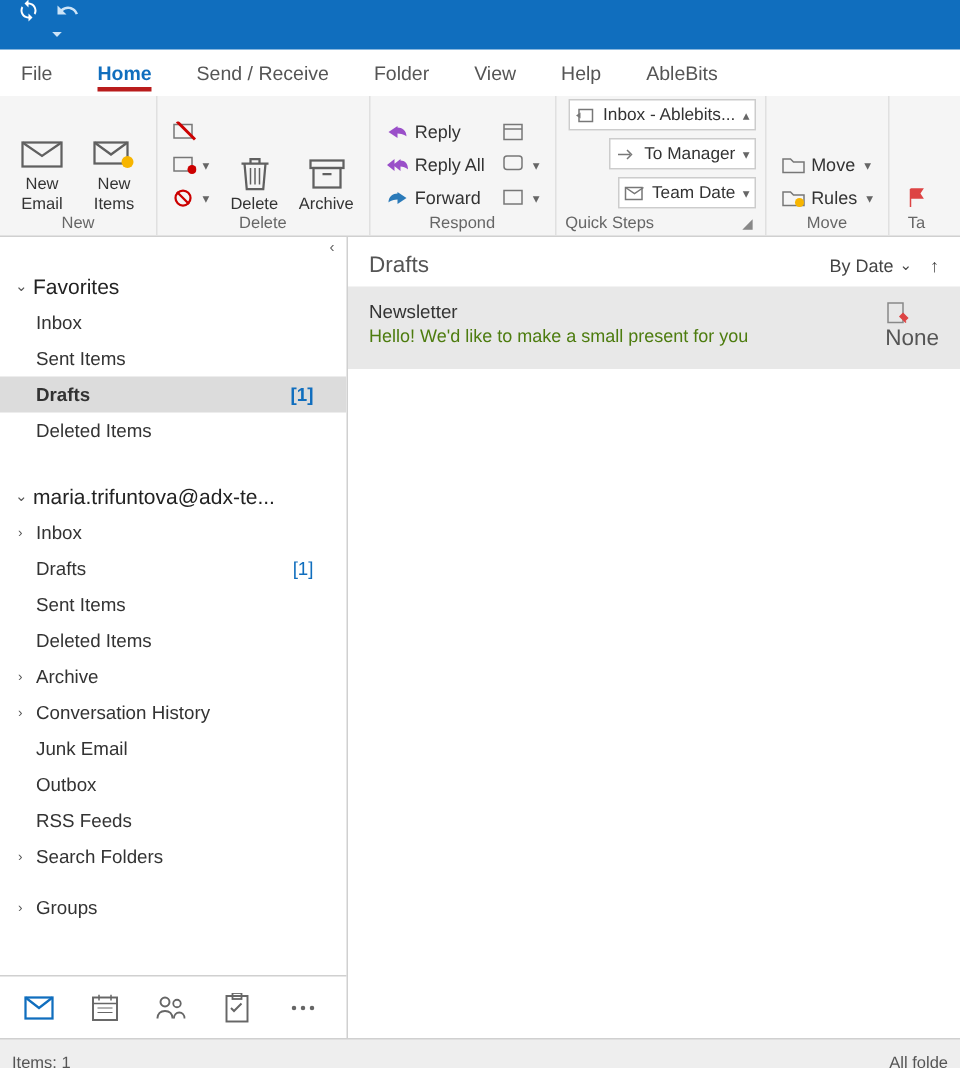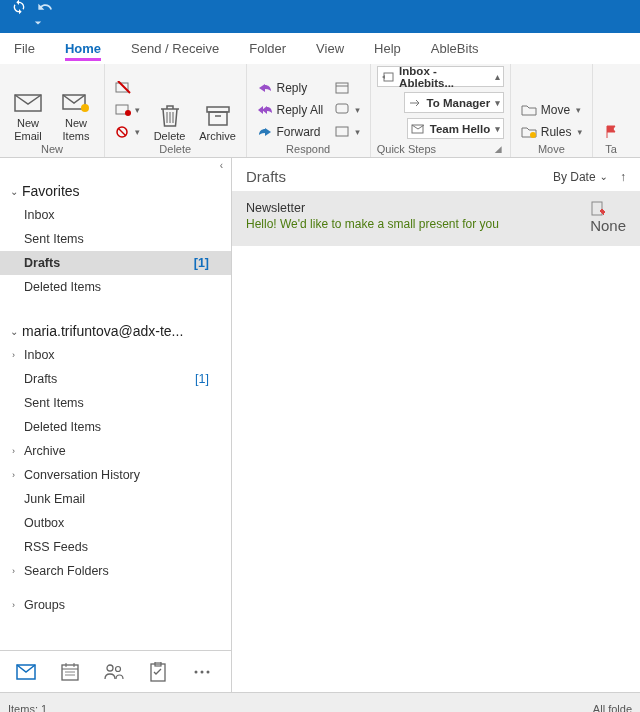--- a/index.html
+++ b/index.html
@@ -9,34 +9,34 @@
   .titlebar { height: 33px; background: #106ebe; display: flex; align-items: center; }
   .titlebar .qat { display: flex; gap: 8px; padding: 0 10px; }
   .titlebar .qat svg { fill: #fff; }
   .search-wrap { flex: 1; display: flex; align-items: center; }
   .search { flex: 1; height: 26px; background: #0a5a9e; border: 1px solid #3a8ccc; display: flex; align-items: center; padding: 0 10px; color: #bcd7ef; margin-left: 155px; }
   .search svg { margin-right: 10px; }
   
   
   .menutabs { height: 31px; display: flex; align-items: center; padding: 0 14px; gap: 30px; border-bottom: 1px solid #fff; }
   .menutabs .tab { cursor: pointer; color: #555; font-size: 13px; padding: 5px 0; }
-  .menutabs .tab.active { color: #106ebe; border-bottom: 3px solid #d946ef; padding-bottom: 2px; font-weight: 600; }
+  .menutabs .tab.active { color: #106ebe; border-bottom: 3px solid #b91c1c; padding-bottom: 2px; font-weight: 600; }
   
   
   .ribbon { height: 94px; border-bottom: 1px solid #d0d0d0; display: flex; background: #f5f5f5; }
   .rgroup { border-right: 1px solid #e0e0e0; display: flex; flex-direction: column; padding: 2px 6px 0 6px; }
   .rgroup .body { flex: 1; display: flex; align-items: flex-end; gap: 4px; }
   .rgroup .label { text-align: center; color: #666; font-size: 11px; padding-bottom: 2px; }
   .bigbtn { display: flex; flex-direction: column; align-items: center; justify-content: center; width: 44px; text-align: center; font-size: 11px; line-height: 1.2; padding-top: 4px; cursor: pointer; }
   .bigbtn .ic { width: 28px; height: 28px; display: flex; align-items: center; justify-content: center; }
   .smallcol { display: flex; flex-direction: column; gap: 0px; padding-top: 2px; }
   .smallbtn { display: flex; align-items: center; gap: 4px; padding: 2px 4px; font-size: 12px; cursor: pointer; height: 22px; }
   .smallbtn .ic { width: 16px; height: 16px; display: flex; align-items: center; justify-content: center; }
   .qs { width: 140px; }
-  .qsrow { display: flex; align-items: center; gap: 5px; border: 1px solid #ccc; height: 21px; padding: 0 3px; font-size: 11.5px; background: #fff; margin-bottom: 1px; font-weight: bold; }
+  .qsrow { display: flex; align-items: center; gap: 5px; border: 1px solid #ccc; height: 21px; padding: 0 3px; font-size: 11.5px; background: #fff; margin-bottom: 1px; }
   .qsrow .chev { margin-left: auto; color: #666; font-size: 9px; }
   .dlb { position: relative; }
   .dlb-lab { display:flex; justify-content:space-between; align-items:center;}
   .dlb-lab .dexp { font-size:9px; color:#888; padding-right:2px;}
   
   
   .workspace { display: flex; height: calc(712px - 33px - 31px - 94px - 20px); }
   .nav { width: 232px; border-right: 1px solid #d0d0d0; display: flex; flex-direction: column; }
   .nav-collapse { text-align: right; padding: 2px 8px; color: #666; font-size: 10px; }
   .nav-inner { flex: 1; overflow: hidden; }
@@ -252,21 +252,21 @@
             <path d="M2 6h8M8 3l3 3-3 3" fill="none" stroke="#777"></path>
           </svg>
           <span>To Manager</span>
           <span class="chev">▾</span>
         </div>
       <div class="qsrow">
           <svg width="14" height="12">
             <rect x="1" y="2" width="11" height="8" fill="none" stroke="#777"></rect>
             <path d="M1 2l6 4 6-4" fill="none" stroke="#777"></path>
           </svg>
-          <span>Team Hello</span>
+          <span>Team Date</span>
           <span class="chev">▾</span>
         </div>
     </div>
     <div class="label dlb-lab">
         <span>Quick Steps</span>
         <span class="dexp">◢</span>
       </div>
   </div>
 
   <div class="rgroup">

